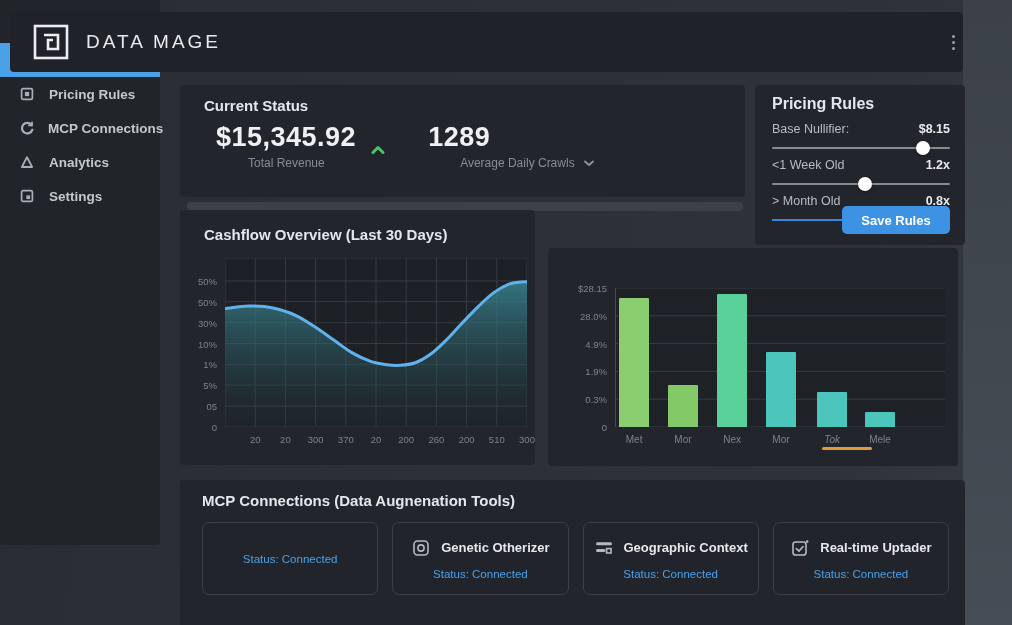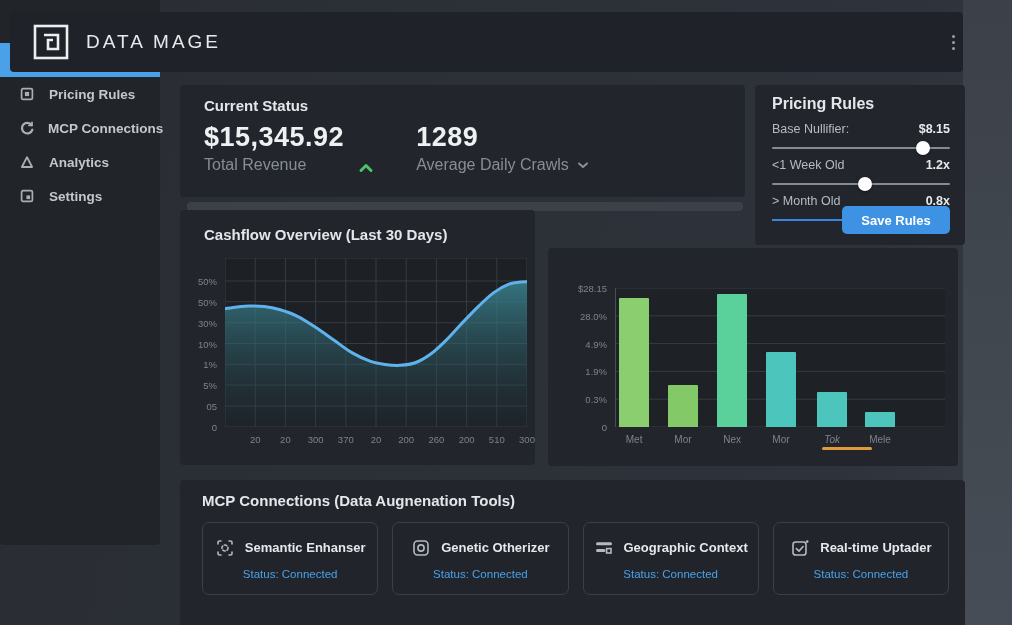--- a/index.html
+++ b/index.html
@@ -26,23 +26,23 @@
   .nav-item { height:34px; display:flex; align-items:center; padding-left:19px; gap:13px;
     color:#c3c8cd; font-size:13.5px; font-weight:600; cursor:pointer; white-space:nowrap; }
   .nav-item .nav-icon { width:17px; height:17px; color:#a9afb6; display:flex; align-items:center; }
   .nav-item.active { background:#4aa1e8; color:#ffffff; }
   .nav-item.active .nav-icon { color:#ffffff; }
 
   
   #status-card { left:180px; top:85px; width:565px; height:112px; }
   #status-card .title { position:absolute; left:24px; top:12px; }
   .panel-title { color:#e4e7ea; font-size:15px; font-weight:700; }
-  .stat-row { position:absolute; left:24px; top:36px; display:flex; align-items:flex-end; }
+  .stat-row { position:absolute; left:36px; top:36px; display:flex; align-items:center; }
   .big-num { color:#eef0f2; font-size:27px; font-weight:700; letter-spacing:.5px; line-height:32px; }
-  .stat-sub { color:#878d94; font-size:16px; margin-top:3px; display:flex; align-items:center; gap:8px; }
+  .stat-sub { color:#878d94; font-size:12px; margin-top:3px; display:flex; align-items:center; gap:8px;margin-left:32px; }
   .trend-up { margin:8px 0 0 14px; }
   .stat2 { margin-left:42px; }
 
   
   #pricing-card { left:755px; top:85px; width:210px; height:160px; padding:10px 15px 0 17px; }
   .slider-row { margin-top:9px; }
   .slider-labels { display:flex; justify-content:space-between; align-items:center; }
   .slider-label { color:#b6bcc3; font-size:12.5px; }
   .slider-value { color:#e8eaec; font-size:12.5px; font-weight:600; }
   .slider-track { position:relative; margin-top:11px; height:2px; background:#858b93; border-radius:2px; cursor:pointer; }
@@ -306,32 +306,20 @@
         <div class="bar-underline" style="left: calc(65.8% - 10px); width: 50px; top: calc(100% + 20px); background: rgb(224, 153, 60);"></div>
         <div class="bar" style="left: calc(80.3% - 15px); height: 11%; background: rgb(76, 197, 188);"></div>
         <span class="tick-x" style="left: 80.3%; font-size: 10px;">Mele</span>
       </div>
   </div>
 
   <div id="mcp-card" class="card">
     <div class="panel-title">MCP Connections (Data Augnenation Tools)</div>
     <div class="mcp-row">
         <div class="mcp-item">
-          <div class="mcp-head">
-            <span class="mcp-icon">
-              <svg viewBox="0 0 20 20" width="20" height="20" fill="none" stroke="currentColor" stroke-width="1.6" stroke-linecap="round">
-                <circle cx="10" cy="10" r="3" stroke-dasharray="2.4 2"></circle>
-                <path d="M3 6V4.5A1.5 1.5 0 0 1 4.5 3H6"></path>
-                <path d="M14 3h1.5A1.5 1.5 0 0 1 17 4.5V6"></path>
-                <path d="M17 14v1.5a1.5 1.5 0 0 1-1.5 1.5H14"></path>
-                <path d="M6 17H4.5A1.5 1.5 0 0 1 3 15.5V14"></path>
-              </svg>
-            </span>
-            <span>Semantic Enhanser</span>
-          </div>
           <div class="mcp-status">Status: Connected</div>
         </div>
         <div class="mcp-item">
           <div class="mcp-head">
             <span class="mcp-icon">
               <svg viewBox="0 0 20 20" width="20" height="20" fill="none" stroke="currentColor" stroke-width="1.6">
                 <rect x="3" y="3" width="14" height="14" rx="3.5"></rect>
                 <circle cx="10" cy="10" r="3.1"></circle>
               </svg>
             </span>

